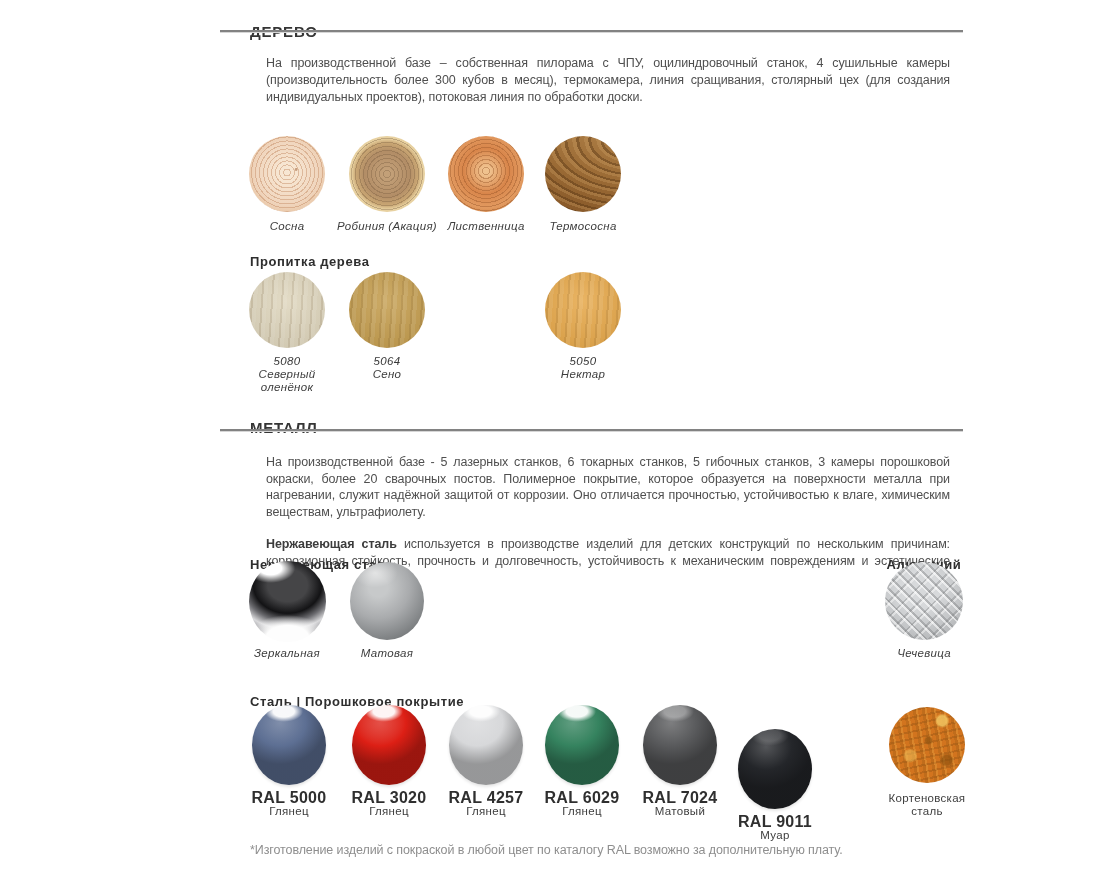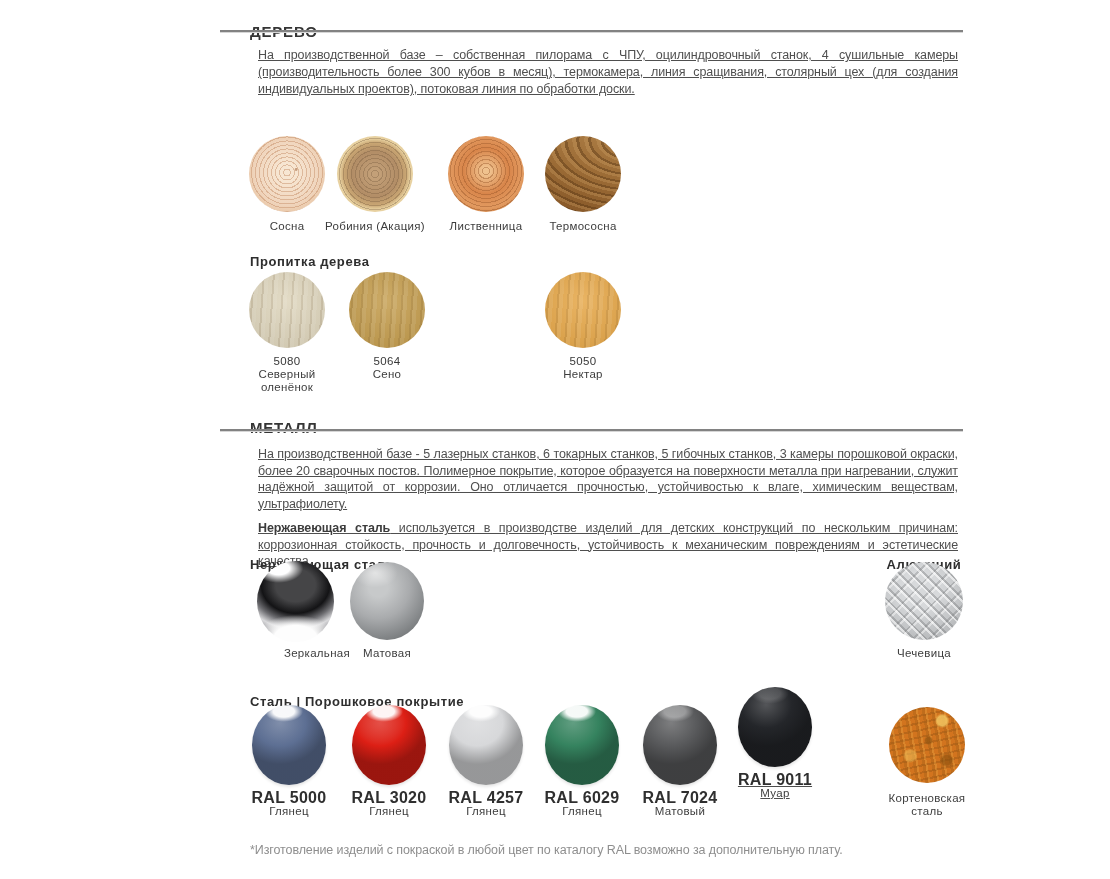--- a/index.html
+++ b/index.html
@@ -7,24 +7,24 @@
     position:relative;width:1110px;height:879px;background:#ffffff;
     font-family:"Liberation Sans","DejaVu Sans",sans-serif;color:#4e4e4e;
     overflow:hidden;margin:0 auto;
   }
   .abs{position:absolute;}
   .sec-title{
     font-size:15px;font-weight:bold;letter-spacing:.8px;color:#353535;line-height:18px;
   }
   .rule{height:2px;background:#828282;border-bottom:1px solid #d6d6d6;}
   .body-text{width:716px;font-size:12.5px;line-height:17px;text-align:justify;letter-spacing:-.1px;color:#4f4f4f;}
-  .body-text p{margin:8px;text-decoration:underline;}
+  .body-text p{margin:16px;}
   .body-text b{color:#3c3c3c;}
   .sub-title{font-size:13px;color:#2e2e2e;letter-spacing:.6px;line-height:17px;}
-  .cell{width:110px;text-align:center;}
+  .cell{width:110px;text-align:center;font-style:italic;}
   .cell-ral{width:96px;text-align:center;}
   .circle{width:76px;height:76px;border-radius:50%;margin:0 auto;}
   .sphere-box{height:82px;display:flex;align-items:center;justify-content:center;}
   .cap{font-size:11.5px;line-height:13px;color:#3d3d3d;margin-top:8px;letter-spacing:.3px;}
   .cap-code{font-size:11.5px;line-height:14px;color:#383838;margin-top:6px;letter-spacing:.4px;}
   .cap-name{font-size:11.5px;line-height:13px;color:#3d3d3d;letter-spacing:.3px;}
   .cap-ral{font-size:16px;font-weight:bold;line-height:14px;color:#2f2f2f;margin-top:5px;letter-spacing:.3px;}
   .cap-fin{font-size:11.5px;line-height:13px;color:#3d3d3d;letter-spacing:.3px;}
   .footnote{font-size:12.5px;color:#8e8e8e;letter-spacing:-.1px;}
 
@@ -117,21 +117,21 @@
   <div class="abs rule" style="left:220px;top:30px;width:743px;"></div>
 
   <div class="abs body-text" style="left:250px;top:39px;">
     <p>На производственной базе – собственная пилорама с ЧПУ, оцилиндровочный станок, 4 сушильные камеры (производительность более 300 кубов в месяц), термокамера, линия сращивания, столярный цех (для создания индивидуальных проектов), потоковая линия по обработки доски.</p>
   </div>
 
   <div class="abs cell" style="left:232px;top:136px;">
     <div class="circle wood-pine" style="--c: #f0d5bd;"></div>
     <div class="cap">Сосна</div>
   </div>
-  <div class="abs cell" style="left:320px;top:136px;">
+  <div class="abs cell" style="left:332px;top:136px;">
     <div class="circle wood-robinia" style="--c: #b28d66;"></div>
     <div class="cap">Робиния (Акация)</div>
   </div>
   <div class="abs cell" style="left:431px;top:136px;">
     <div class="circle wood-larch" style="--c: #d8854a;"></div>
     <div class="cap">Лиственница</div>
   </div>
   <div class="abs cell" style="left:528px;top:136px;">
     <div class="circle wood-thermo" style="--c: #9c6c36;"></div>
     <div class="cap">Термососна</div>
@@ -159,21 +159,21 @@
   <div class="abs rule" style="left:220px;top:429px;width:743px;"></div>
 
   <div class="abs body-text" style="left:250px;top:438px;line-height:16.5px;">
     <p>На производственной базе - 5 лазерных станков, 6 токарных станков, 5 гибочных станков, 3 камеры порошковой окраски, более 20 сварочных постов. Полимерное покрытие, которое образуется на поверхности металла при нагревании, служит надёжной защитой от коррозии. Оно отличается прочностью, устойчивостью к влаге, химическим веществам, ультрафиолету.</p>
     <p><b>Нержавеющая сталь</b><span> используется в производстве изделий для детских конструкций по нескольким причинам: коррозионная стойкость, прочность и долговечность, устойчивость к механическим повреждениям и эстетические качества.</span></p>
   </div>
 
   <h3 class="abs sub-title" style="left:250px;top:543px;">Нержавеющая сталь</h3>
   <h3 class="abs sub-title" style="left:868px;top:543px;width:112px;text-align:center;">Алюминий</h3>
 
-  <div class="abs cell" style="left:240px;top:560px;text-align:right;">
+  <div class="abs cell" style="left:232px;top:560px;">
     <div class="sphere-box">
       <div class="sphere mirror"></div>
     </div>
     <div class="cap" style="margin-top:5px;">Зеркальная</div>
   </div>
   <div class="abs cell" style="left:332px;top:560px;">
     <div class="sphere-box">
       <div class="sphere matte"></div>
     </div>
     <div class="cap" style="margin-top:5px;">Матовая</div>
@@ -215,21 +215,21 @@
     <div class="cap-ral">RAL 6029</div>
     <div class="cap-fin">Глянец</div>
   </div>
   <div class="abs cell-ral" style="left:632px;top:704px;">
     <div class="sphere-box">
         <div class="ral finish-matte" style="--c: #595a5c;"></div>
       </div>
     <div class="cap-ral">RAL 7024</div>
     <div class="cap-fin">Матовый</div>
   </div>
-  <div class="abs cell-ral" style="left:727px;top:686px;text-decoration:underline;">
+  <div class="abs cell-ral" style="left:727px;top:728px;">
     <div class="sphere-box">
         <div class="ral finish-muar" style="--c: #24262a;"></div>
       </div>
     <div class="cap-ral">RAL 9011</div>
     <div class="cap-fin">Муар</div>
   </div>
   <div class="abs footnote" style="left:250px;top:843px;">*Изготовление изделий с покраской в любой цвет по каталогу RAL возможно за дополнительную плату.</div>
 
   <div class="abs cell-ral" style="left:879px;top:704px;">
     <div class="sphere-box">

